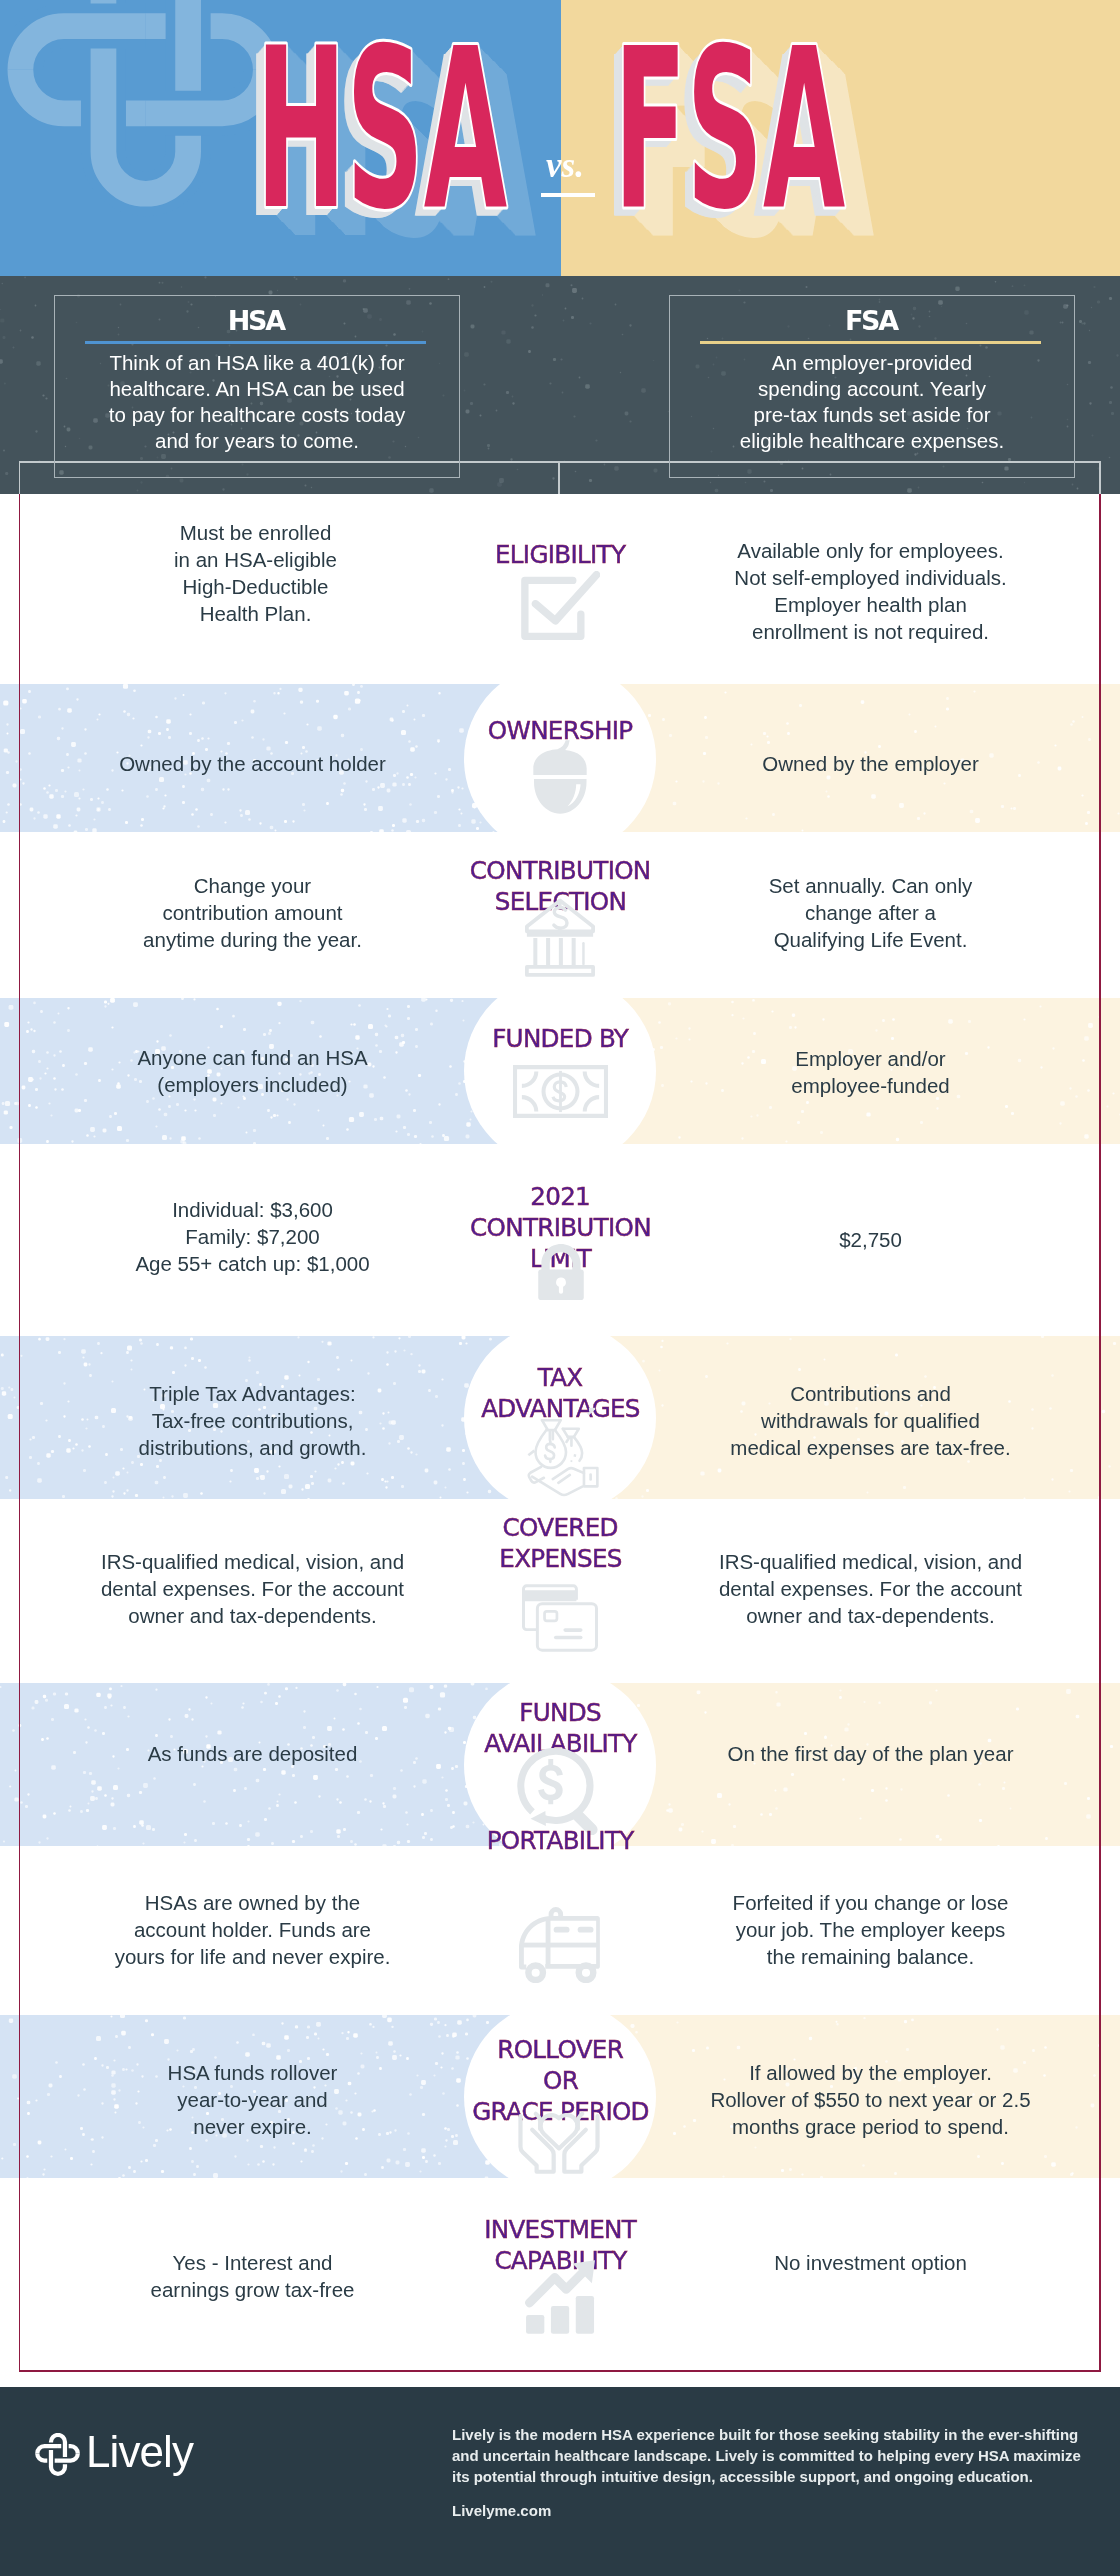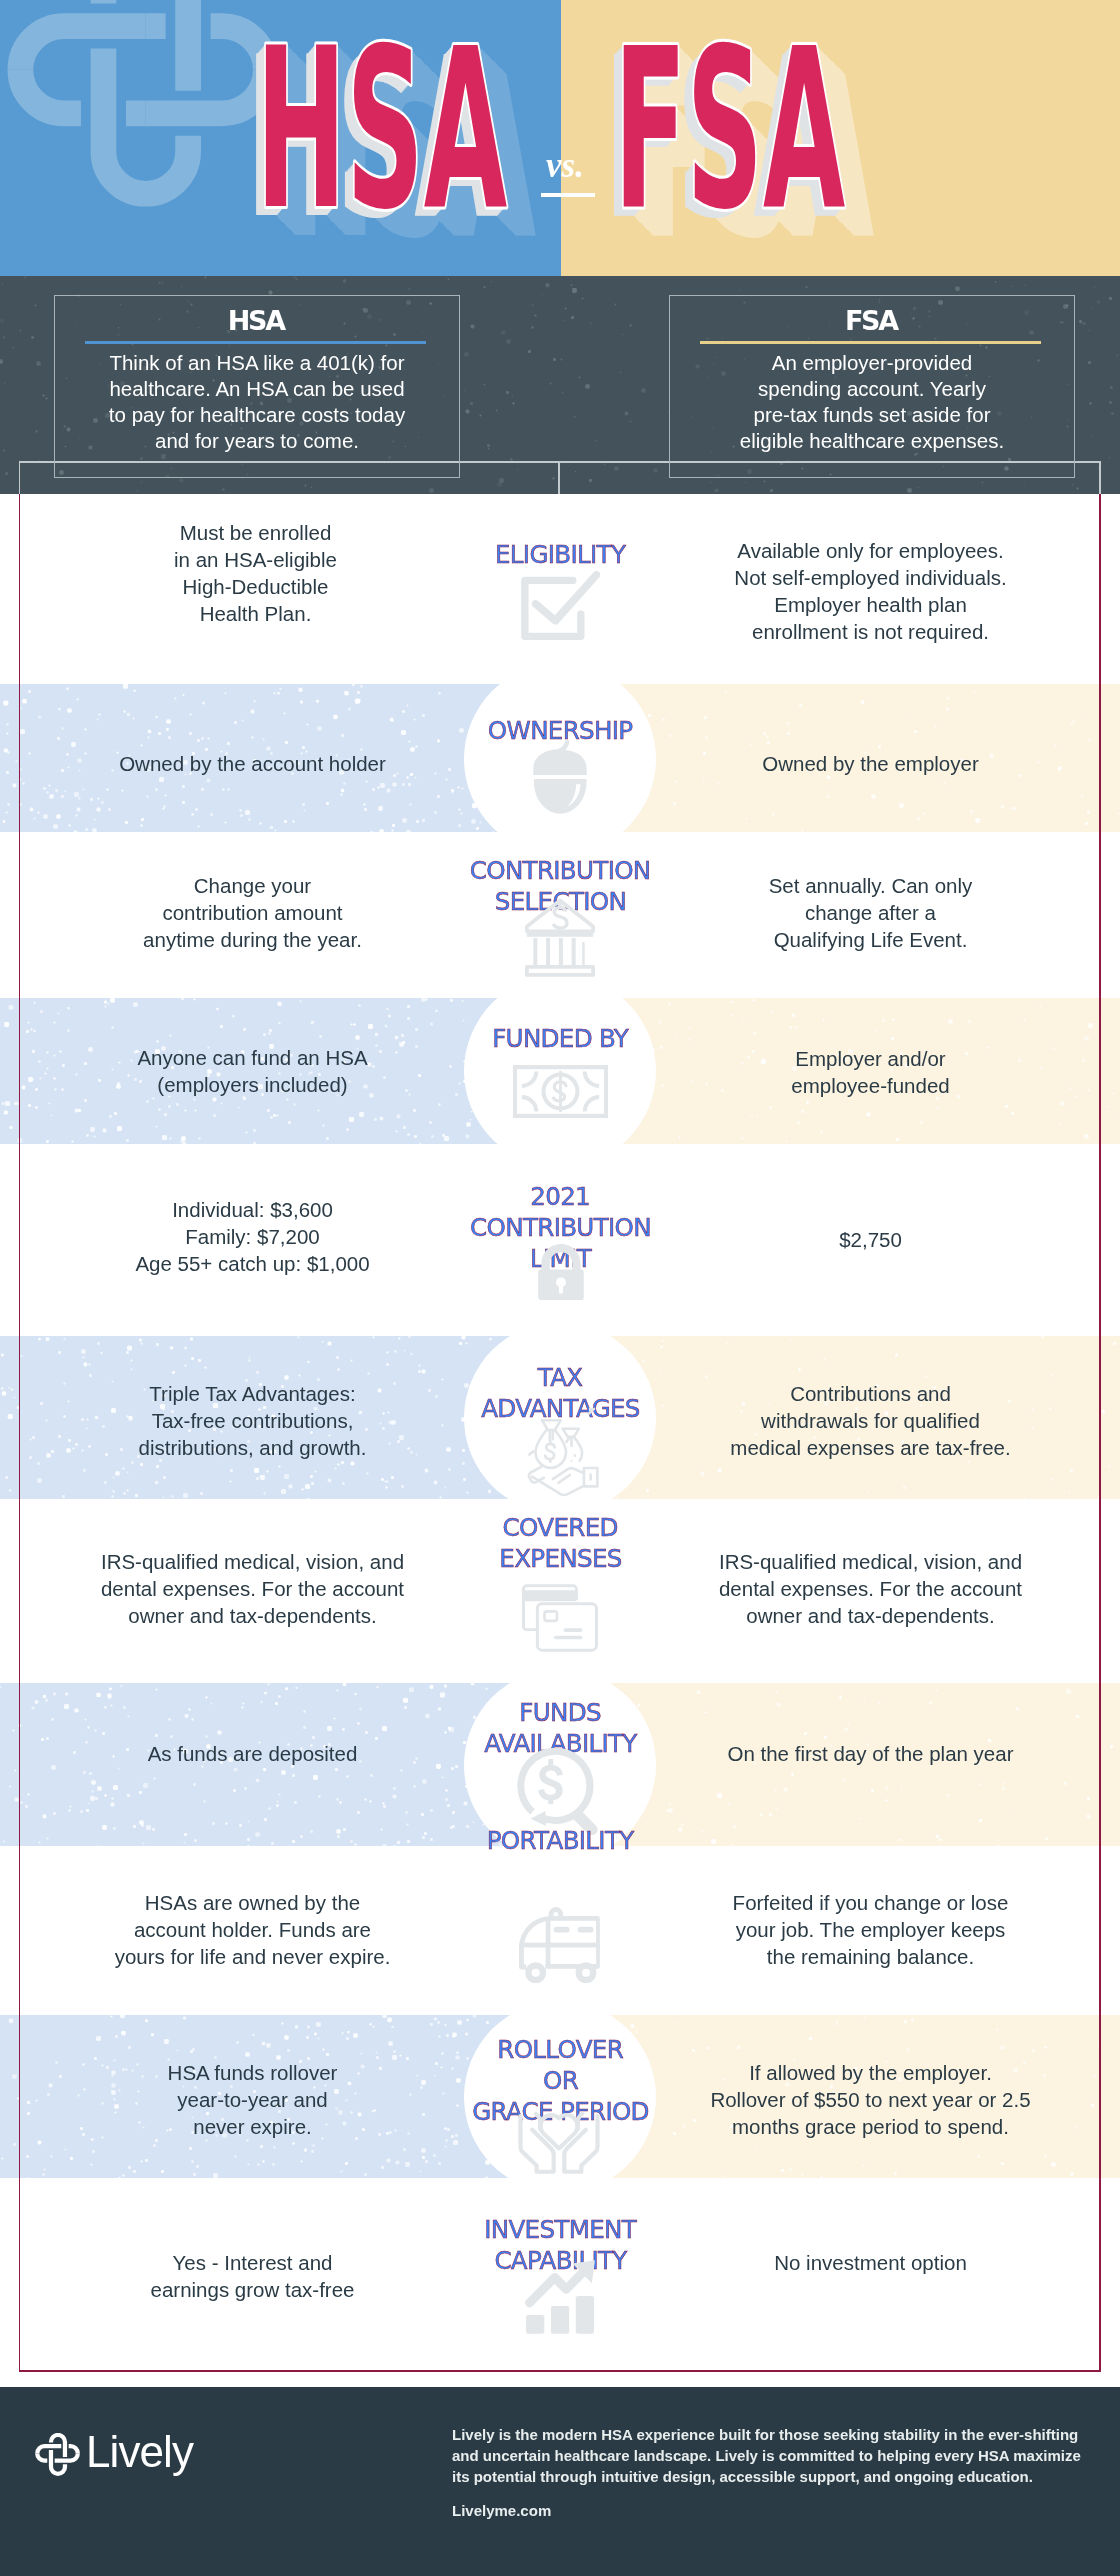--- a/index.html
+++ b/index.html
@@ -31,21 +31,21 @@
 .band{position:absolute;left:0;width:1120px;overflow:hidden;}
 .band-l{position:absolute;left:0;top:0;width:560px;height:100%;background:#d5e3f4;}
 .band-r{position:absolute;left:560px;top:0;width:561px;height:100%;background:#fcf3e0;}
 .spk{position:absolute;left:0;top:0;width:0.9px;height:0.9px;border-radius:50%;background:transparent;}
 .circle{position:absolute;left:464px;width:192px;border-radius:50%;background:#fff;}
 .vline{position:absolute;width:1.8px;background:#8f1941;}
 .hline{position:absolute;height:1.8px;background:#8f1941;}
 .cell{position:absolute;text-align:center;color:#2a3b45;font-size:20.5px;line-height:27px;}
 .cell-l{left:0;width:505px;}
 .cell-r{left:618px;width:505px;}
-.lbl{position:absolute;left:341px;width:439px;text-align:center;color:#3b82f6;
+.lbl{position:absolute;left:341px;width:439px;text-align:center;color:#4c1d95;
   font-family:"DejaVu Sans",sans-serif;font-size:24.6px;line-height:31px;font-weight:normal;letter-spacing:-0.7px;text-indent:-0.7px;-webkit-text-stroke:0.5px #8f1941;}
 .ico{position:absolute;}
 
 
 .footer{position:absolute;left:0;top:2387px;width:1120px;height:189px;background:#2a3b45;}
 .flogo{position:absolute;left:35px;top:2433px;}
 .flogo-text{position:absolute;left:86px;top:2427px;color:#ffffff;font-size:44px;line-height:49px;letter-spacing:-0.9px;}
 .fdesc{position:absolute;left:452px;top:2424px;width:641px;color:#e8edee;font-size:15px;line-height:21px;font-weight:bold;}
 .furl{position:absolute;left:452px;top:2500px;color:#e8edee;font-size:15px;font-weight:bold;line-height:21px;}
 </style>

